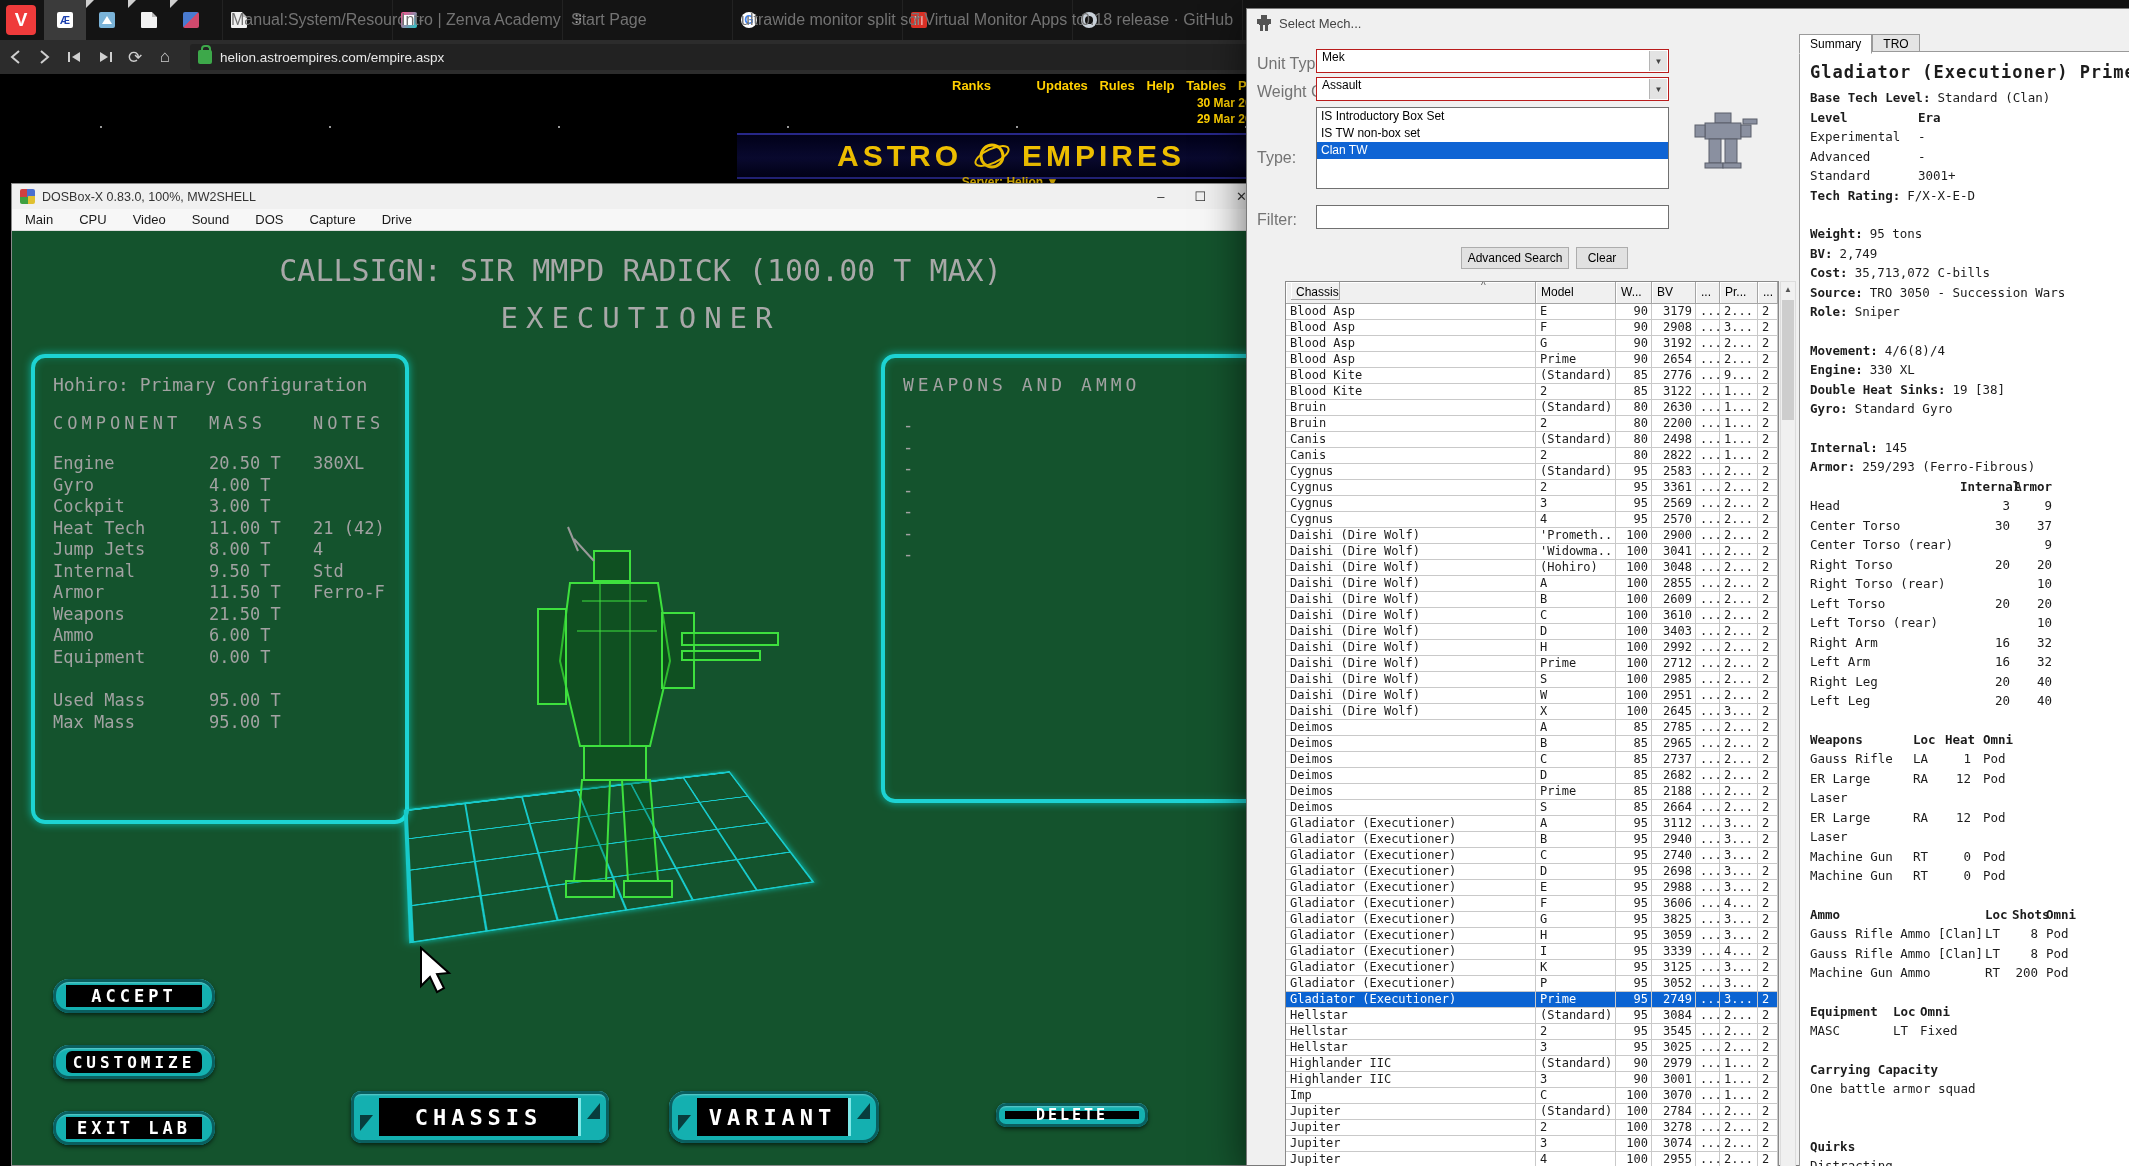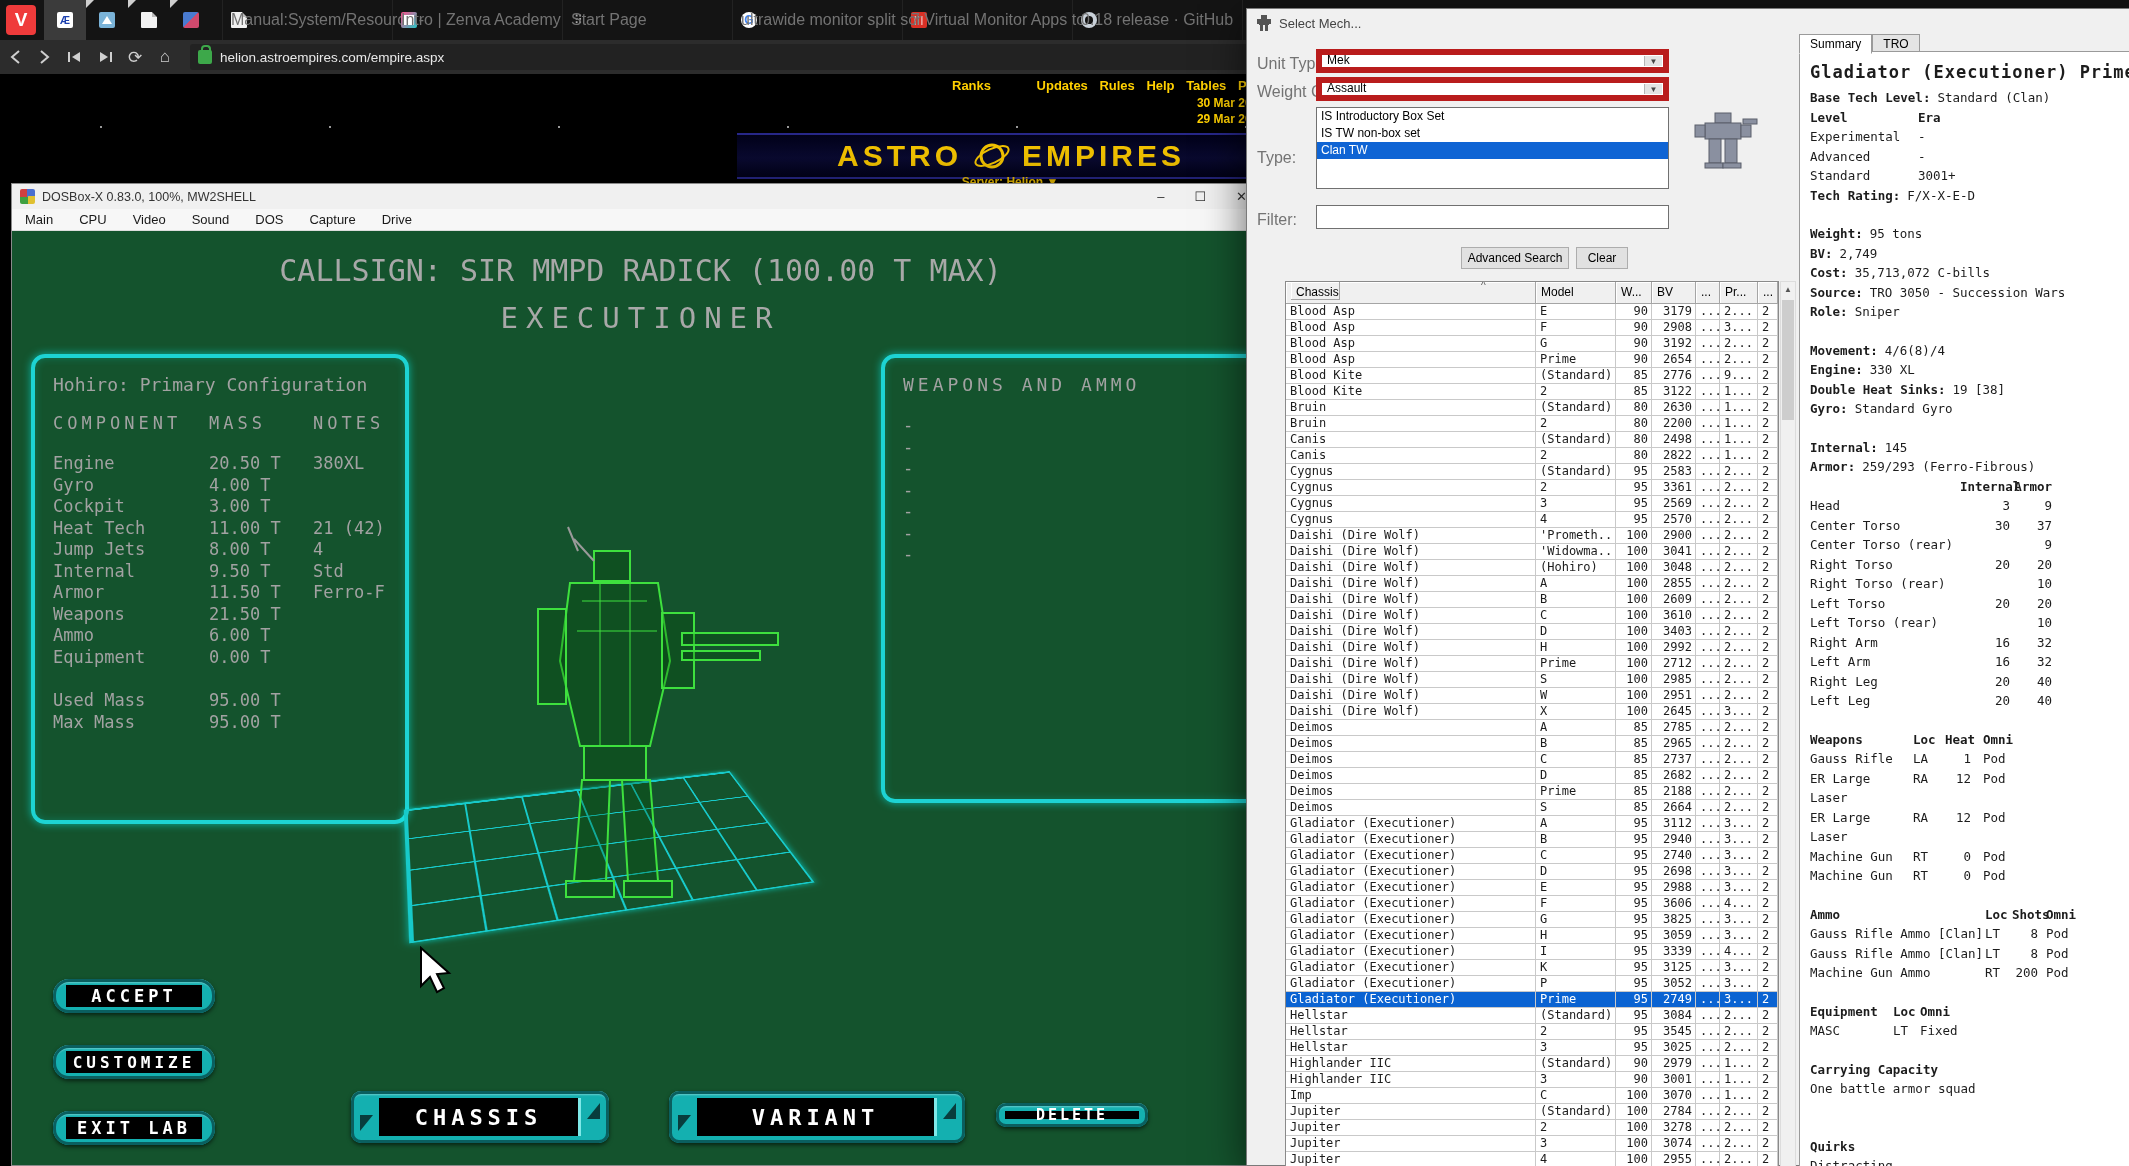--- a/index.html
+++ b/index.html
@@ -80,37 +80,37 @@
     transform:perspective(750px) rotateX(55deg) rotateZ(-13deg);
     border:2px solid #17caca; box-shadow:0 0 8px rgba(0,255,255,.6);
     background-image:linear-gradient(#17caca 2px, transparent 2px),linear-gradient(90deg,#17caca 2px, transparent 2px);
     background-size:62px 54px; }
   .mechsvg { position:absolute; left:470px; top:290px; }
   .cursor { position:absolute; left:405px; top:715px; }
 
   .tealbtn { position:absolute; background:#14b0b0; border-radius:16px; box-shadow:inset 0 0 0 3px #0a5f5f, inset 0 4px 2px rgba(255,255,255,.35), 0 2px 4px rgba(0,0,0,.6); }
   .tealbtn .inner { position:absolute; left:13px; right:13px; top:6px; bottom:6px; background:#000; display:flex; align-items:center; justify-content:center; color:#fff; font-weight:bold; font-family:"DejaVu Sans Mono",monospace; letter-spacing:4px; }
   .b-accept { left:41px; top:748px; width:162px; height:34px; } .b-accept .inner { font-size:17px; }
-  .b-custom { left:41px; top:814px; width:162px; height:34px; } .b-custom .inner { font-size:16px; }
+  .b-custom { left:41px; top:814px; width:162px; height:34px; } .b-custom .inner { font-size:16px;border-radius:6px; }
   .b-exit   { left:41px; top:880px; width:162px; height:34px; } .b-exit .inner { font-size:17px; }
   .bigbtn { border-radius:10px; }
   .b-chassis { left:339px; top:860px; width:258px; height:52px; }
-  .b-variant { left:657px; top:860px; width:296px; height:52px; }
+  .b-variant { left:657px; top:860px; width:210px; height:52px;border-radius:16px; }
   .bigbtn .inner { left:28px; right:28px; top:7px; bottom:7px; font-size:22px; letter-spacing:5px; border-right:3px solid #7fe8e8; }
   .arr { position:absolute; width:0; height:0; }
   .arr.dn { left:9px; bottom:12px; border-right:13px solid transparent; border-top:16px solid #083d3d; }
   .arr.up { right:9px; top:12px; border-left:13px solid transparent; border-bottom:16px solid #083d3d; }
   .b-delete { left:984px; top:872px; width:152px; height:24px; border-radius:10px; }
   .b-delete .inner { left:9px; right:9px; top:8px; bottom:8px; font-size:15px; letter-spacing:3px; }
 
   
   .dialog { position:absolute; left:1246px; top:8px; width:900px; height:1158px; background:#f0f0f0; border:1px solid #7a7a7a; box-shadow:0 10px 40px rgba(0,0,0,.6); font-size:12px; color:#000; }
   .dlg-title { position:absolute; left:0; top:0; width:100%; height:28px; background:#f0f0f0; display:flex; align-items:center; gap:8px; padding:0 10px; color:#444; font-size:13px; }
   .lbl { position:absolute; font-size:16px; color:#737373; }
-  .combo { position:absolute; left:69px; width:353px; height:24px; background:#fff; border:6px solid #b91c1c; display:flex; align-items:flex-end; padding-left:5px; }
+  .combo { position:absolute; left:69px; width:353px; height:24px; background:#fff; border:1px solid #b91c1c; display:flex; align-items:flex-start; padding-left:5px; }
   .combo .dd { position:absolute; right:1px; top:1px; bottom:1px; width:18px; background:#e3e3e3; border-left:1px solid #b5b5b5; display:flex; align-items:center; justify-content:center; font-size:8px; color:#444; }
   .listbox { position:absolute; left:69px; top:98px; width:353px; height:82px; background:#fff; border:1px solid #707070; overflow:hidden; }
   .litem { height:17px; line-height:17px; padding-left:4px; }
   .litem.sel { background:#0f64d4; color:#fff; }
   .filter { position:absolute; left:69px; top:196px; width:353px; height:24px; background:#fff; border:1px solid #707070; }
   .thumb { position:absolute; left:440px; top:100px; }
   .winbtn { position:absolute; height:22px; background:#e1e1e1; border:1px solid #adadad; display:flex; align-items:center; justify-content:center; font-size:12px; }
   .b-adv { left:214px; top:238px; width:108px; }
   .b-clear { left:329px; top:238px; width:52px; }
 

